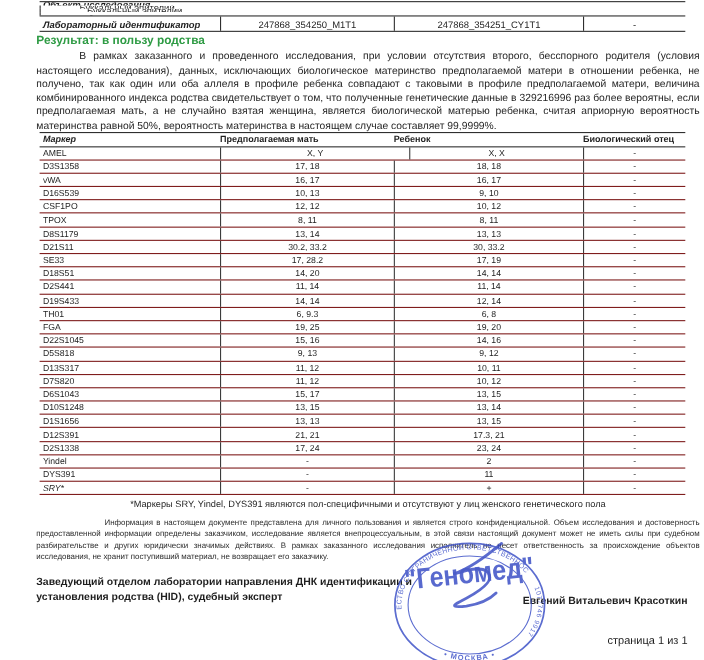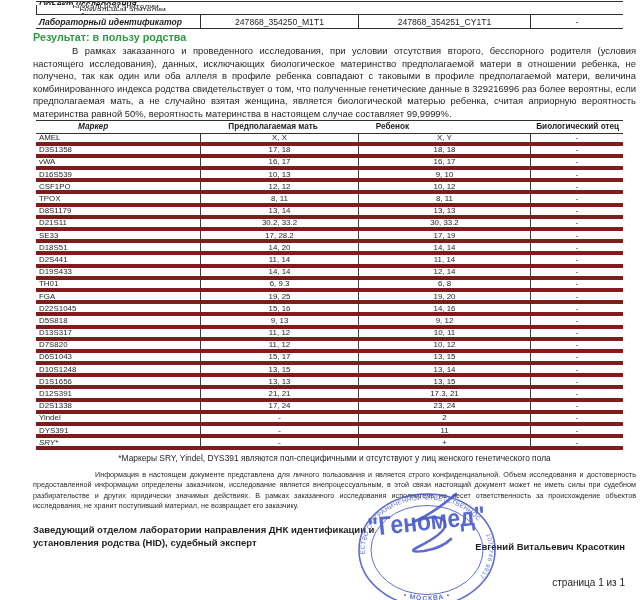--- a/index.html
+++ b/index.html
@@ -33,22 +33,22 @@
   }
 
   
   #marker-table { top:120px; left:36px; width:587px; }
   #marker-table .mheader {
     display:flex; height:13.5px; align-items:center;
     border-top:1px solid #2f2f2f; border-bottom:1px solid #2f2f2f;
     font-weight:bold; font-size:8.2px;
   }
   #marker-table .mheader .hc { text-align:left; }
-  #marker-table .mheader .hc:first-child { text-align:left; padding-left:3px; font-style:italic;margin-left:39px; }
-  #marker-table .trow { height:12.2px; border-bottom:4px solid #7f1d1d; font-size:7.9px; }
+  #marker-table .mheader .hc:first-child { text-align:left; padding-left:3px; font-style:italic; }
+  #marker-table .trow { height:12.2px; border-bottom:1px solid #7f1d1d; font-size:7.9px; }
   #marker-table .tcell:first-child { justify-content:flex-start; padding-left:3px; }
   #marker-table .tcell + .tcell { border-left:1px solid #3c3c3c; }
   #marker-table .trow:last-child .tcell:first-child { font-style:italic; }
 
   
   #footnote { top:453px; left:33px; width:603px; text-align:center; font-size:8.4px; }
   #disclaimer {
     top:470px; left:33px; width:603px;
     font-size:7.2px; line-height:10.4px;
     text-align:justify; text-indent:62px; color:#2a2a2a;
@@ -88,22 +88,22 @@
 <div id="marker-table" class="abs">
   <div class="mheader">
     <div class="hc c0">Маркер</div>
     <div class="hc c1">Предполагаемая мать</div>
     <div class="hc c2">Ребенок</div>
     <div class="hc c3">Биологический отец</div>
   </div>
   <div>
       <div class="trow">
         <div class="tcell c0">AMEL</div>
+        <div class="tcell c2">X, Y</div>
         <div class="tcell c1">X, X</div>
-        <div class="tcell c2">X, Y</div>
         <div class="tcell c3">-</div>
       </div>
       <div class="trow">
         <div class="tcell c0">D3S1358</div>
         <div class="tcell c1">17, 18</div>
         <div class="tcell c2">18, 18</div>
         <div class="tcell c3">-</div>
       </div>
       <div class="trow">
         <div class="tcell c0">vWA</div>

